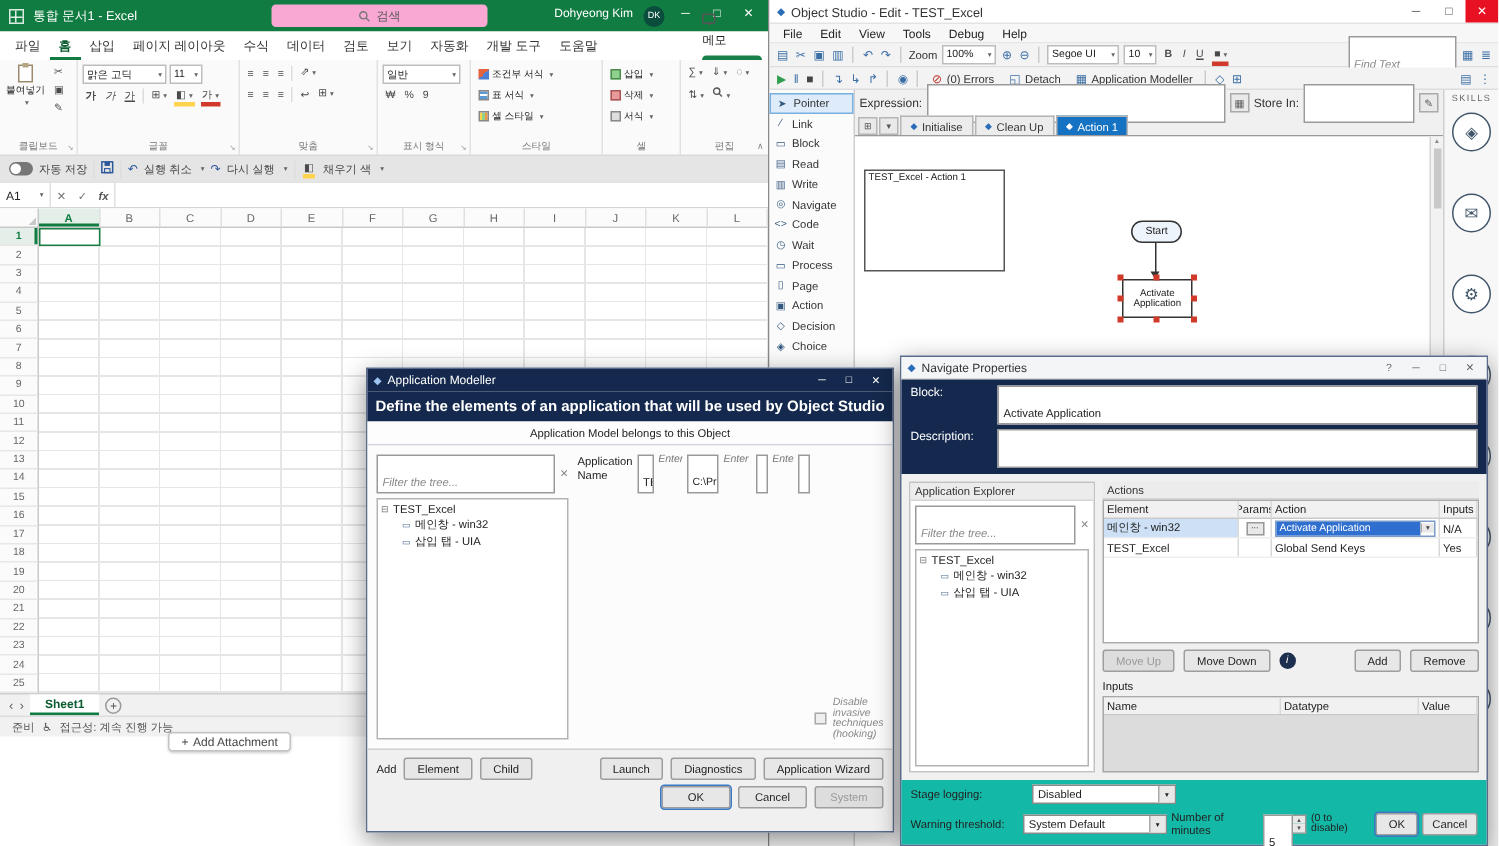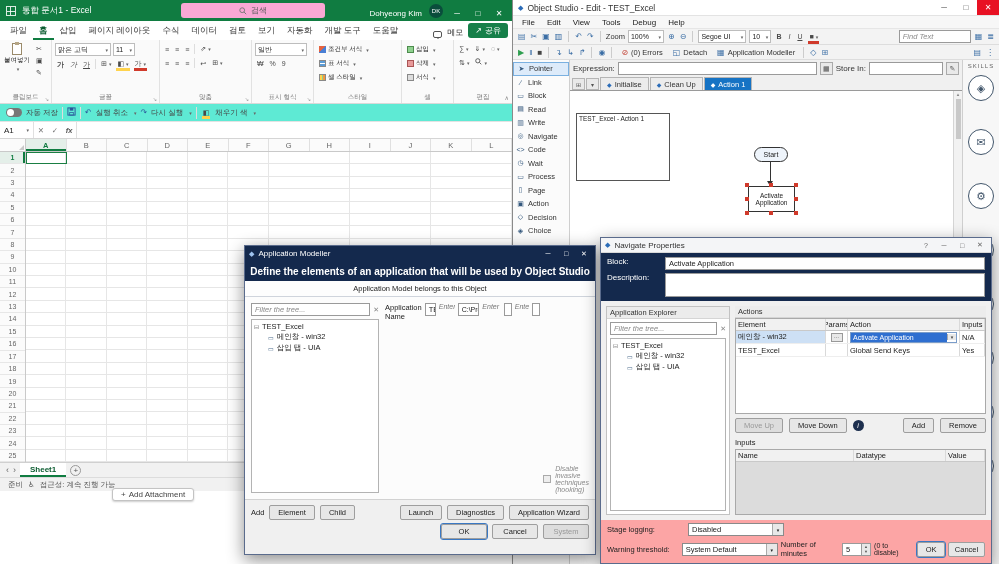--- a/index.html
+++ b/index.html
@@ -1,38 +1,38 @@
 <!DOCTYPE html>
 <html><head>
 <meta charset="utf-8">
 <style>
 *{margin:0;padding:0;box-sizing:border-box;font-family:"Liberation Sans","DejaVu Sans",sans-serif;}
 html,body{width:999px;height:564px;overflow:hidden;background:#fff;}
 .stage{position:relative;width:999px;height:564px;overflow:hidden;font-size:8px;color:#222;background:#fff;}
 .dd{font-size:5px;color:#666;margin-left:2px;}
-.tbox{background:#fff;border:1px solid #9a9a9a;font-size:7.5px;line-height:11px;height:13px;padding:0 3px;overflow:hidden;white-space:nowrap;color:#222;}
+.tbox{background:#fff;border:1px solid #9a9a9a;font-size:7.5px;line-height:11px;height:13px;padding:12px 3px;overflow:hidden;white-space:nowrap;color:#222;}
 .ph{color:#8a8a8a;font-style:italic;}
 .spacer{flex:1;}
 
 
 .xl{position:absolute;left:0;top:0;width:512px;height:564px;background:#fff;}
 .xl-title{position:absolute;left:0;top:0;right:0;height:21px;background:#107C41;display:flex;align-items:center;padding:0 6px;gap:6px;color:#fff;}
 .xl-appicon{width:10px;height:10px;border:1px solid rgba(255,255,255,.85);position:relative;flex:none;}
 .xl-appicon:before{content:"";position:absolute;left:3px;top:0;bottom:0;width:1px;background:rgba(255,255,255,.85);}
 .xl-appicon:after{content:"";position:absolute;top:4px;left:0;right:0;height:1px;background:rgba(255,255,255,.85);}
 .xl-title-text{font-size:8.5px;white-space:nowrap;}
 .xl-search{position:absolute;left:181px;top:3px;width:144px;height:15px;background:#f9a8d4;border-radius:3px;display:flex;align-items:center;justify-content:center;gap:4px;color:#555;font-size:8px;}
-.xl-title-right{margin-left:auto;display:flex;align-items:flex-end;gap:7px;}
+.xl-title-right{margin-left:auto;display:flex;align-items:flex-start;gap:7px;}
 .xl-avatar{width:14px;height:14px;border-radius:50%;background:#0a4d3c;color:#fff;font-size:6px;display:flex;align-items:center;justify-content:center;}
 .xl-winbtn{font-size:8px;width:14px;text-align:center;}
 .xl-tabrow{position:absolute;top:21px;left:0;right:0;height:19px;background:#fff;display:flex;align-items:center;padding:0 4px;}
 .xl-tabs{display:flex;height:100%;}
 .xl-tab{font-size:8.5px;padding:0 6px;line-height:19px;color:#333;white-space:nowrap;}
 .xl-tab.active{color:#0b5c30;font-weight:bold;box-shadow:inset 0 -2px 0 #107C41;}
-.xl-tabrow-right{margin-left:auto;display:flex;align-items:flex-end;gap:5px;}
+.xl-tabrow-right{margin-left:auto;display:flex;align-items:flex-start;gap:5px;flex-direction:column;}
 .memo-ic{width:9px;height:7px;border:1px solid #555;border-radius:2px;position:relative;flex:none;}
 .memo-ic:after{content:"";position:absolute;left:2px;bottom:-4px;border:2px solid transparent;border-top-color:#555;}
 .xl-share{background:#17804a;color:#fff;border-radius:3px;height:15px;display:flex;align-items:center;gap:3px;padding:0 7px;font-size:8px;}
 .xl-ribbon{position:absolute;top:40px;left:0;right:0;height:64px;background:#fafafa;border-bottom:1px solid #d9d9d9;display:flex;}
 .rgrp{position:relative;border-right:1px solid #e2e2e2;padding:3px 3px 12px;display:flex;flex-direction:column;gap:2px;flex:none;}
 .rgrp-label{position:absolute;bottom:1px;left:0;right:0;text-align:center;font-size:6.5px;color:#777;white-space:nowrap;}
 .launcher{position:absolute;bottom:1px;right:2px;font-size:5px;color:#999;}
 .rrow{display:flex;align-items:center;gap:2px;}
 .mini-ic{font-size:7px;color:#4a4a4a;padding:1px 2px;line-height:9px;white-space:nowrap;}
 .mini-ic.b{font-weight:bold}.mini-ic.i{font-style:italic}.mini-ic.u{text-decoration:underline}
@@ -51,21 +51,21 @@
 .stackcol{display:flex;flex-direction:column;gap:1px;}
 .stack-btn{display:flex;align-items:center;gap:2px;font-size:6.5px;padding:0 2px;height:13px;white-space:nowrap;}
 .sq{width:7px;height:7px;flex:none;border:1px solid #888;}
 .sq-cond{background:linear-gradient(135deg,#e5633f 50%,#4a7fd4 50%);border:none;}
 .sq-table{background:linear-gradient(#5b9bd5 33%,#fff 33% 66%,#5b9bd5 66%);}
 .sq-cell{background:linear-gradient(90deg,#ffd34d 33%,#8fd18f 33% 66%,#f2993f 66%);}
 .sq-ins{background:#8fd18f;border-color:#4d8b4d;}
 .sq-del{background:#e89a9a;border-color:#a55;}
 .sq-fmt{background:#ddd;}
 .rib-collapse{position:absolute;right:3px;bottom:2px;font-size:6px;color:#888;}
-.xl-qat{position:absolute;top:104px;left:0;right:0;height:18px;background:#5eead4;border-bottom:1px solid #e3e3e3;display:flex;align-items:center;gap:4px;padding:0 6px;font-size:7.5px;color:#444;}
+.xl-qat{position:absolute;top:104px;left:0;right:0;height:18px;background:#e5e5e5;border-bottom:1px solid #e3e3e3;display:flex;align-items:center;gap:4px;padding:0 6px;font-size:7.5px;color:#444;}
 .toggle{width:16px;height:9px;border-radius:5px;background:#777;position:relative;flex:none;}
 .toggle .knob{position:absolute;left:1px;top:1px;width:7px;height:7px;border-radius:50%;background:#fff;}
 .qsep{width:1px;height:12px;background:#ddd;}
 .qat-ic{font-size:8px;color:#2b579a;}
 .xl-formula{position:absolute;top:122px;left:0;right:0;height:17px;background:#fff;border-bottom:1px solid #d5d5d5;display:flex;align-items:center;}
 .namebox{width:34px;display:flex;justify-content:space-between;align-items:center;padding:0 4px;font-size:8px;height:100%;border-right:1px solid #e0e0e0;flex:none;}
 .fbtn{width:14px;text-align:center;font-size:7.5px;color:#777;flex:none;}
 .fx{font-style:italic;font-weight:bold;color:#555;}
 .finput{flex:1;height:100%;border-left:1px solid #e0e0e0;}
 .xl-gridwrap{position:absolute;top:139px;left:0;right:0;height:323px;background:#fff;}
@@ -193,21 +193,21 @@
 .combo-btn{width:9px;text-align:center;font-size:5px;background:#e8e8e8;border-left:1px solid #aaa;color:#444;flex:none;}
 .pause-row{display:flex;align-items:center;justify-content:flex-end;gap:4px;margin-top:3px;font-size:7.5px;color:#222;}
 .pause-input{width:52px;}
 .nv-btnrow{display:flex;align-items:center;gap:6px;margin-top:4px;}
 .info-ic{width:11px;height:11px;border-radius:50%;background:#1d2f4e;color:#fff;font-size:7px;font-style:italic;display:flex;align-items:center;justify-content:center;}
 .nv-inputs-lb{font-size:7.5px;margin-top:5px;color:#222;}
 .inputs-table{flex:1;margin-top:2px;border:1px solid #a9a9a9;display:flex;flex-direction:column;background:#dcdcdc;min-height:0;}
 .nv-ihead{display:flex;height:12px;background:#f1f1f1;border-bottom:1px solid #c9c9c9;flex:none;}
 .nv-ic{font-size:7.5px;padding:0 2px;border-right:1px solid #d9d9d9;display:flex;align-items:center;overflow:hidden;}
 .i0{width:118px;flex:none}.i1{width:92px;flex:none}.i2{flex:1}
-.nv-bottom{flex:none;padding:3px 6px 5px;display:flex;flex-direction:column;gap:4px;background:#fca5a5;}
+.nv-bottom{flex:none;padding:3px 6px 5px;display:flex;flex-direction:column;gap:4px;background:#14b8a6;}
 .nv-brow{display:flex;align-items:center;gap:3px;font-size:7.5px;color:#222;}
 .combo2{display:flex;align-items:center;height:13px;background:#fff;border:1px solid #8a8a8a;flex:none;}
 .combo2 .c2t{flex:1;font-size:7.5px;padding:0 3px;overflow:hidden;white-space:nowrap;}
 .combo2 .c2b{width:11px;text-align:center;font-size:5px;background:#e8e8e8;border-left:1px solid #aaa;height:100%;line-height:12px;flex:none;}
 .w96{width:96px;}
 .spin{display:flex;height:13px;flex:none;}
 .spin .tbox{width:20px;height:13px;}
 .spin-btns{display:flex;flex-direction:column;width:9px;border:1px solid #999;border-left:none;}
 .spin-btns span{flex:1;font-size:4px;line-height:5px;text-align:center;background:#e8e8e8;color:#555;}
 .btn.w30{width:30px;padding:0}.btn.w40{width:40px;padding:0}

